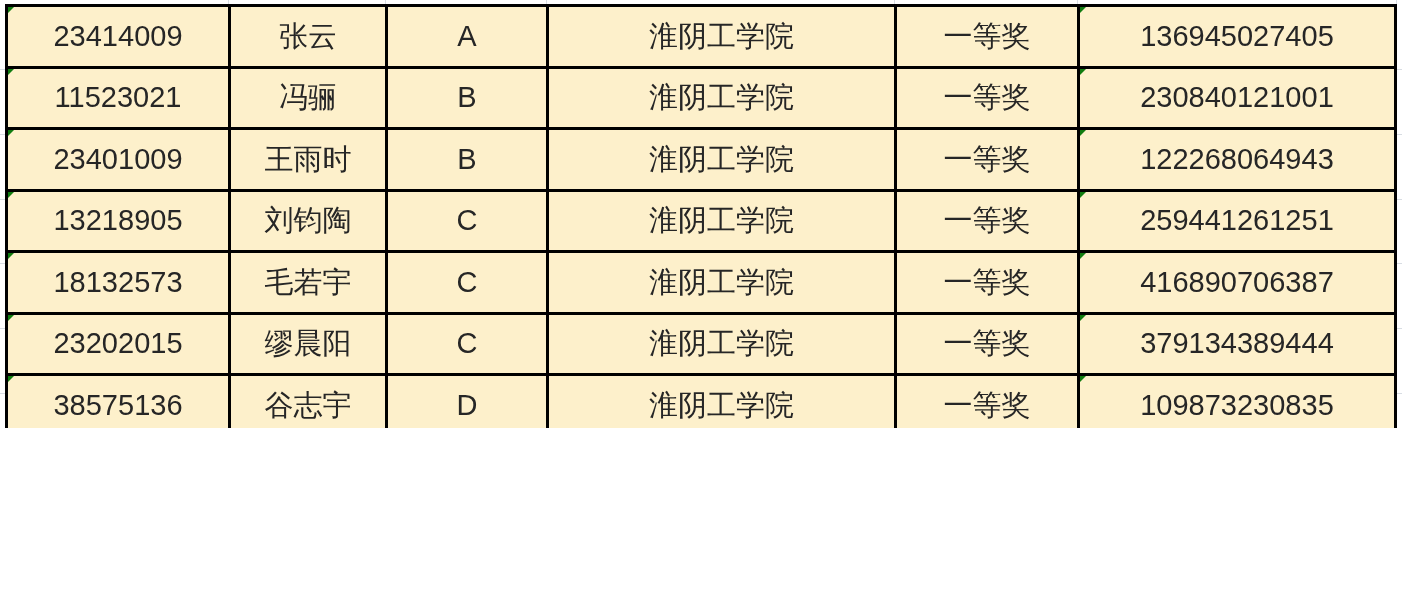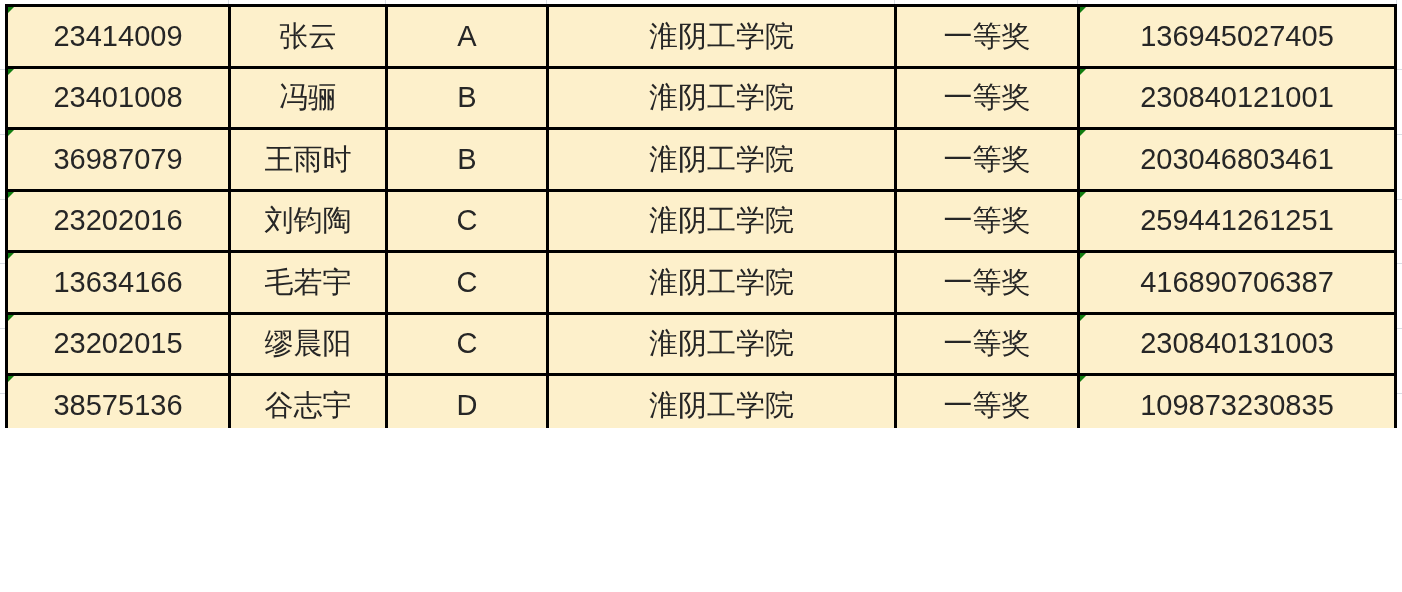--- a/index.html
+++ b/index.html
@@ -63,58 +63,58 @@
     <tbody>
         <tr>
           <td><span class="flag"></span><span class="cell-text">23414009</span></td>
           <td><span class="cell-text">张云</span></td>
           <td><span class="cell-text">A</span></td>
           <td><span class="cell-text">淮阴工学院</span></td>
           <td><span class="cell-text">一等奖</span></td>
           <td><span class="flag"></span><span class="cell-text">136945027405</span></td>
         </tr>
         <tr>
-          <td><span class="flag"></span><span class="cell-text">23401008</span></td>
+          <td><span class="flag"></span><span class="cell-text">11523021</span></td>
           <td><span class="cell-text">冯骊</span></td>
           <td><span class="cell-text">B</span></td>
           <td><span class="cell-text">淮阴工学院</span></td>
           <td><span class="cell-text">一等奖</span></td>
           <td><span class="flag"></span><span class="cell-text">230840121001</span></td>
         </tr>
         <tr>
-          <td><span class="flag"></span><span class="cell-text">36987079</span></td>
+          <td><span class="flag"></span><span class="cell-text">23401009</span></td>
           <td><span class="cell-text">王雨时</span></td>
           <td><span class="cell-text">B</span></td>
           <td><span class="cell-text">淮阴工学院</span></td>
           <td><span class="cell-text">一等奖</span></td>
-          <td><span class="flag"></span><span class="cell-text">203046803461</span></td>
+          <td><span class="flag"></span><span class="cell-text">122268064943</span></td>
         </tr>
         <tr>
-          <td><span class="flag"></span><span class="cell-text">23202016</span></td>
+          <td><span class="flag"></span><span class="cell-text">13218905</span></td>
           <td><span class="cell-text">刘钧陶</span></td>
           <td><span class="cell-text">C</span></td>
           <td><span class="cell-text">淮阴工学院</span></td>
           <td><span class="cell-text">一等奖</span></td>
           <td><span class="flag"></span><span class="cell-text">259441261251</span></td>
         </tr>
         <tr>
-          <td><span class="flag"></span><span class="cell-text">13634166</span></td>
+          <td><span class="flag"></span><span class="cell-text">18132573</span></td>
           <td><span class="cell-text">毛若宇</span></td>
           <td><span class="cell-text">C</span></td>
           <td><span class="cell-text">淮阴工学院</span></td>
           <td><span class="cell-text">一等奖</span></td>
           <td><span class="flag"></span><span class="cell-text">416890706387</span></td>
         </tr>
         <tr>
           <td><span class="flag"></span><span class="cell-text">23202015</span></td>
           <td><span class="cell-text">缪晨阳</span></td>
           <td><span class="cell-text">C</span></td>
           <td><span class="cell-text">淮阴工学院</span></td>
           <td><span class="cell-text">一等奖</span></td>
-          <td><span class="flag"></span><span class="cell-text">230840131003</span></td>
+          <td><span class="flag"></span><span class="cell-text">379134389444</span></td>
         </tr>
         <tr>
           <td><span class="flag"></span><span class="cell-text">38575136</span></td>
           <td><span class="cell-text">谷志宇</span></td>
           <td><span class="cell-text">D</span></td>
           <td><span class="cell-text">淮阴工学院</span></td>
           <td><span class="cell-text">一等奖</span></td>
           <td><span class="flag"></span><span class="cell-text">109873230835</span></td>
         </tr>
       </tbody>

